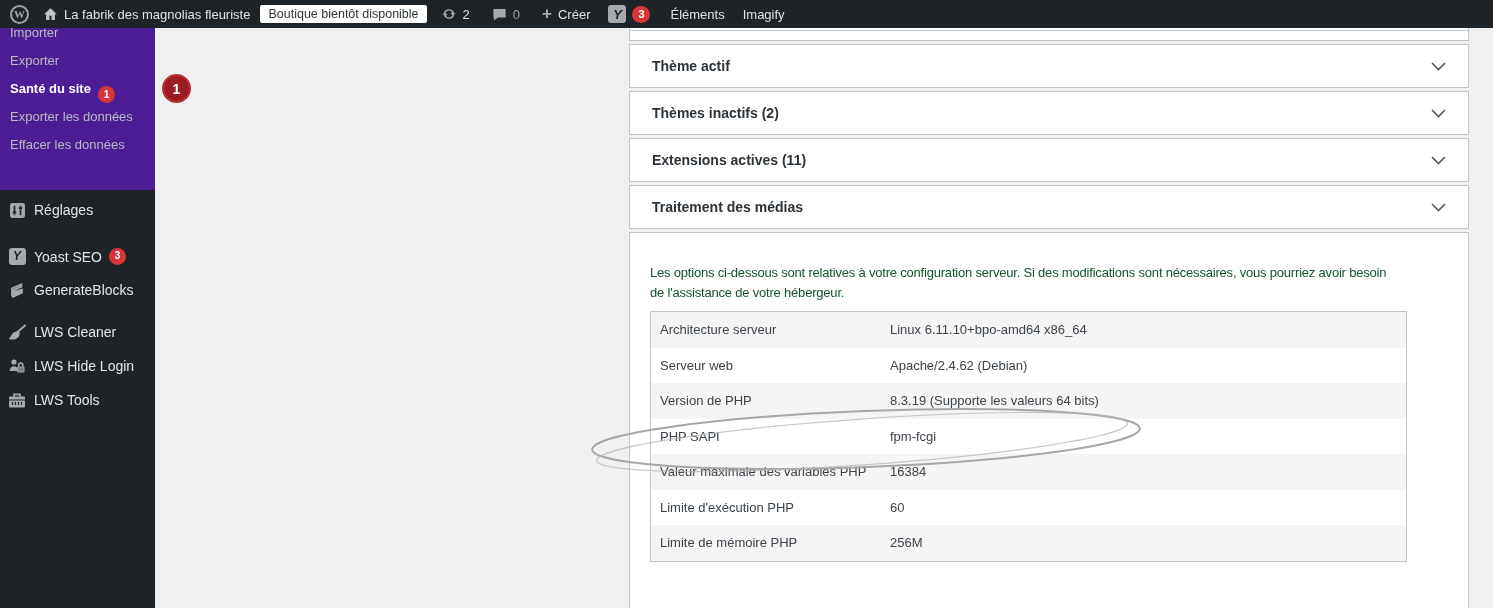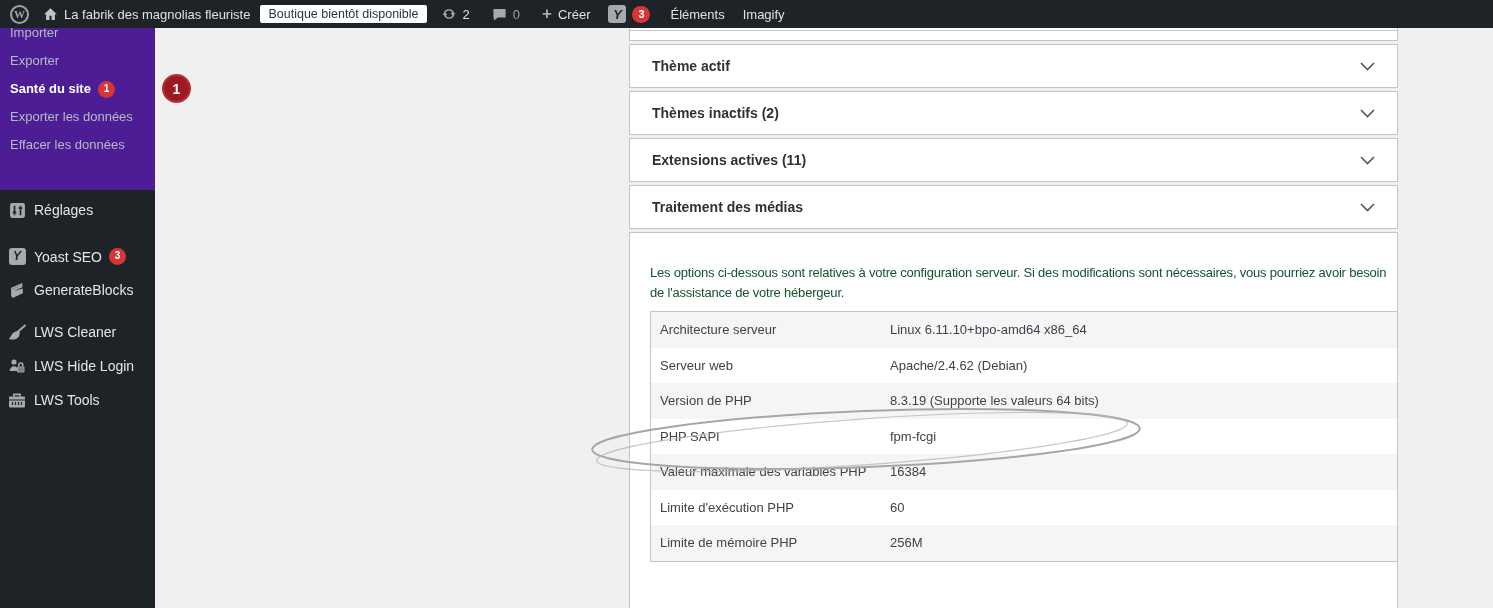--- a/index.html
+++ b/index.html
@@ -58,37 +58,37 @@
   }
   #submenu {
     background:#4c1d95; height:162px; overflow:hidden;
     padding-left:10px; font-size:13px;
   }
   .sub-item {
     height:28px; line-height:28px; color:#b4bcc2; cursor:pointer;
     display:flex; align-items:center; gap:7px; white-space:nowrap;
   }
   .sub-item:first-child { margin-top:-9px; }
-  .sub-item.active { color:#ffffff; font-weight:bold; }
+  .sub-item.active { color:#ffffff; font-weight:bold;align-items:flex-end; }
   .badge-circle {
     background:#d63638; color:#fff; width:17px; height:17px; border-radius:50%;
     font-size:10px; font-weight:bold;
     display:flex; align-items:center; justify-content:center;
   }
   #mainmenu { padding-top:3px; font-size:14px; }
   .m-item { display:flex; align-items:center; min-height:34px; color:#e3e5e8; cursor:pointer; }
   .m-icon { width:34px; display:flex; justify-content:center; flex:0 0 34px; }
   .m-label { display:flex; align-items:flex-end; gap:7px; line-height:16px; }
   .m-label .wrap { max-width:108px; }
   .menu-sep { height:12px; }
   .pre-gap { margin-top:8px; }
   .m-item.dim { color:#9ca2a7; }
 
   
-  #cards { position:absolute; left:629px; top:28px; width:769px; z-index:10; }
+  #cards { position:absolute; left:629px; top:28px; width:840px; z-index:10; }
   .stub {
     height:13px; background:#fff; position:relative;
     border-left:1px solid #c3c4c7; border-right:1px solid #c3c4c7; border-bottom:1px solid #c3c4c7;
   }
   .stub::after { content:''; position:absolute; left:0; right:0; top:2px; border-top:1px solid #c3c4c7; }
   .accordion {
     margin-top:3px; height:44px; background:#fff; border:1px solid #c3c4c7;
     display:flex; align-items:center; justify-content:space-between;
     padding:0 22px; cursor:pointer;
   }

